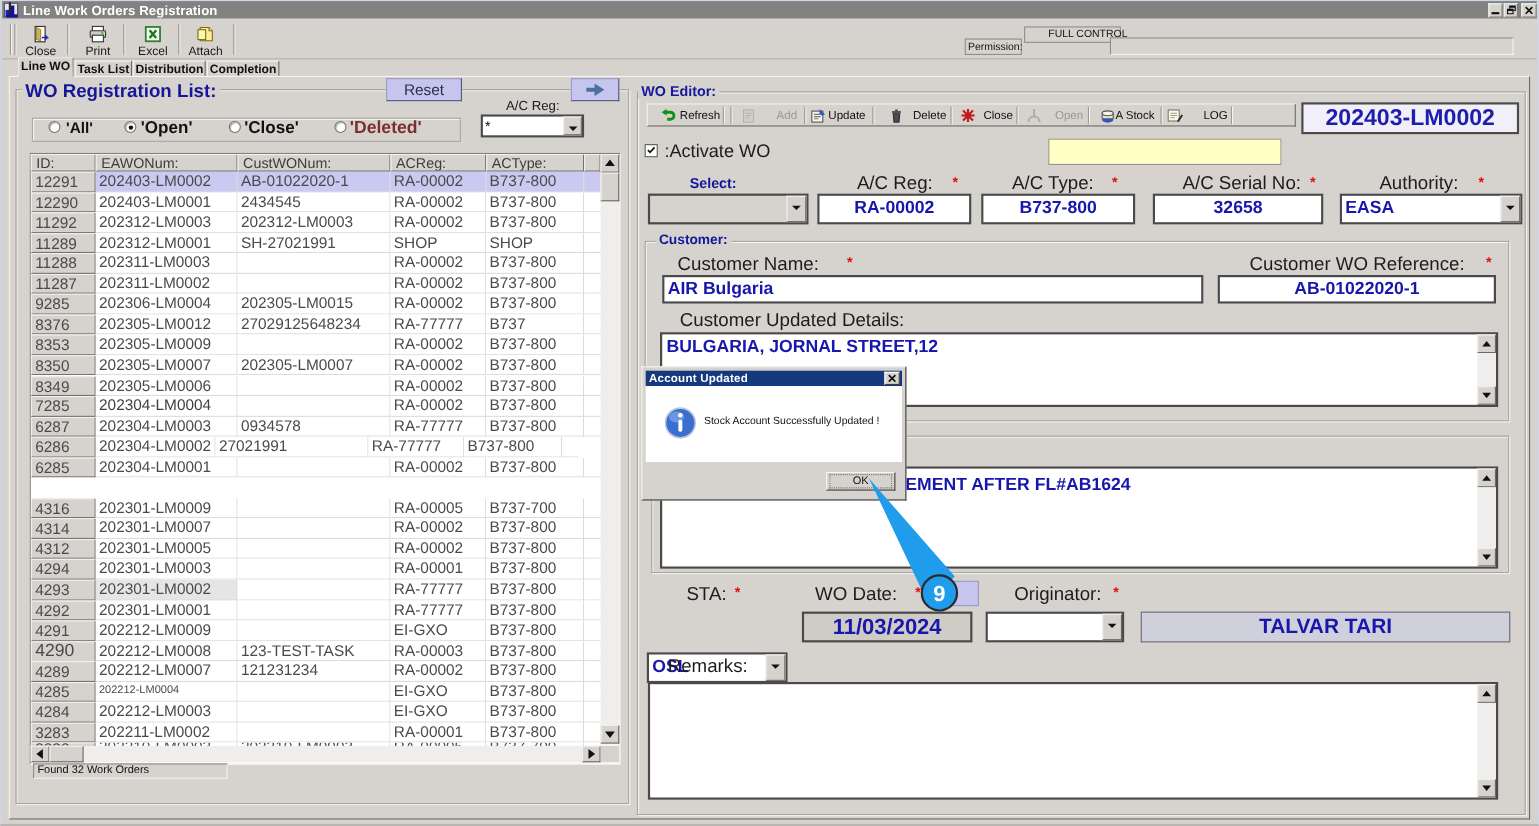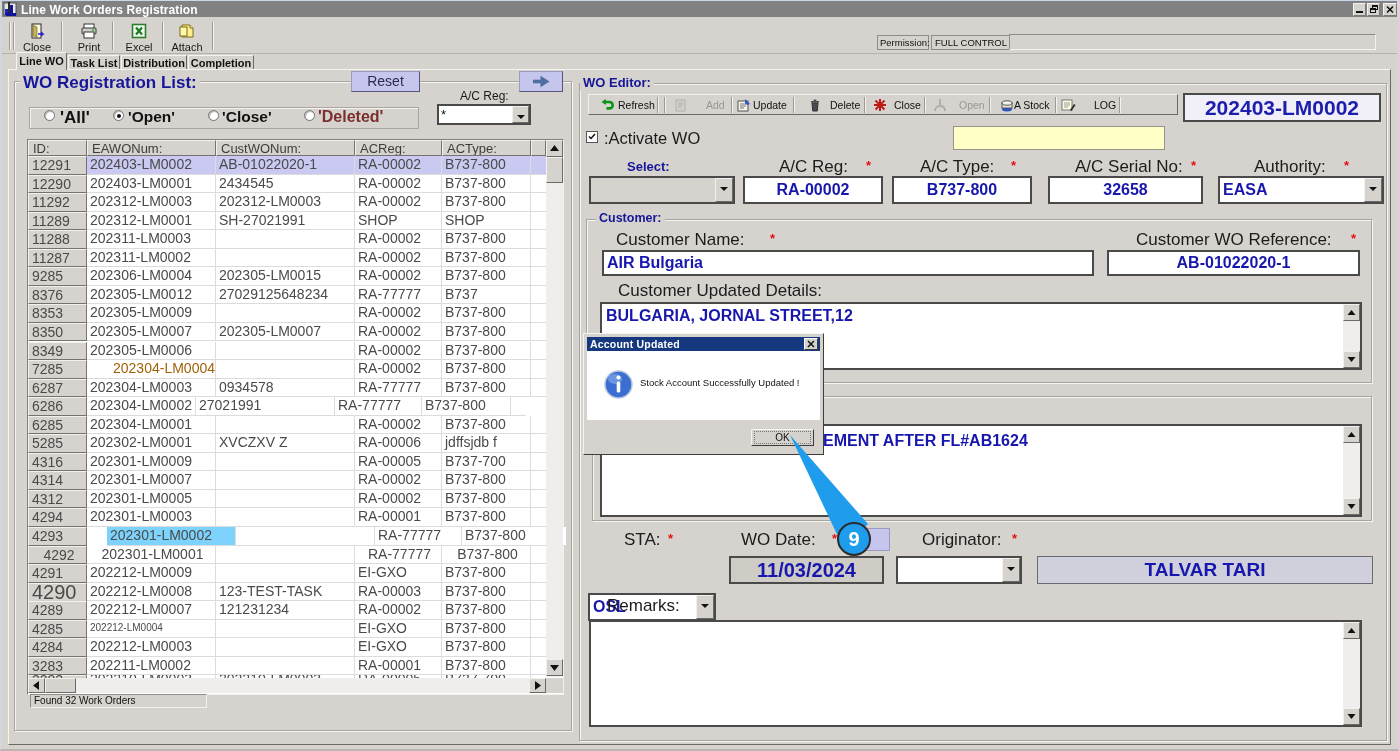--- a/index.html
+++ b/index.html
@@ -87,21 +87,21 @@
 <div class="abs" style="left:179px;top:23px;width:16px;height:16px;">
 <svg width="16" height="16">
       <path d="M3 2 h8 l3 3 v9 h-11 z" fill="#ffef8e" stroke="#7a6a18"></path>
       <path d="M11 2 v3 h3" fill="#fff9cf" stroke="#7a6a18"></path>
       <rect x="1" y="4" width="7" height="9" fill="#fff9ad" stroke="#7a6a18"></rect>
     </svg>
 </div>
 <div class="abs" style="left:164px;top:41px;width:46px;text-align:center;font-size:11px;color:#1a1a1a;">Attach</div>
 
 <div class="abs" style="left:877px;top:35px;width:52px;height:15px;border:1px solid #8f8d89;background:#d6d3ce;font-size:9.5px;color:#111;line-height:13px;padding-left:2px;white-space:nowrap;">Permission:</div>
-<div class="abs" style="left:931px;top:35px;width:88px;height:15px;border:1px solid #8f8d89;background:#d6d3ce;font-size:9.5px;color:#111;line-height:13px;padding-left:3px;white-space:nowrap;">FULL CONTROL</div>
+<div class="abs" style="left:931px;top:24px;width:88px;height:15px;border:1px solid #8f8d89;background:#d6d3ce;font-size:9.5px;color:#111;line-height:13px;padding-left:21px;white-space:nowrap;">FULL CONTROL</div>
 <div class="abs" style="left:1009px;top:34px;width:367px;height:16px;border:1px solid #8f8d89;border-bottom-color:#f4f3f0;border-right-color:#f4f3f0;background:#d6d3ce;"></div>
 
 <div class="abs" style="left:16px;top:52px;width:51px;height:18px;background:#d6d3ce;border-top:1px solid #f5f4f1;border-left:1px solid #f5f4f1;border-right:1px solid #6c6a66;border-top-left-radius:2px;border-top-right-radius:2px;z-index:3;text-align:center;font-size:11px;font-weight:bold;color:#111;line-height:17px;white-space:nowrap;">Line WO</div>
 <div class="abs" style="left:68px;top:55px;width:52px;height:15px;background:#d6d3ce;border-top:1px solid #f5f4f1;border-left:1px solid #f5f4f1;border-right:1px solid #6c6a66;text-align:center;font-size:11px;font-weight:bold;color:#111;line-height:14px;white-space:nowrap;">Task List</div>
 <div class="abs" style="left:121px;top:55px;width:66px;height:15px;background:#d6d3ce;border-top:1px solid #f5f4f1;border-left:1px solid #f5f4f1;border-right:1px solid #6c6a66;text-align:center;font-size:11px;font-weight:bold;color:#111;line-height:14px;white-space:nowrap;">Distribution</div>
 <div class="abs" style="left:188px;top:55px;width:66px;height:15px;background:#d6d3ce;border-top:1px solid #f5f4f1;border-left:1px solid #f5f4f1;border-right:1px solid #6c6a66;text-align:center;font-size:11px;font-weight:bold;color:#111;line-height:14px;white-space:nowrap;">Completion</div>
 
 <div class="abs" style="left:8px;top:69px;width:1383px;height:676px;background:#d6d3ce;border-top:1px solid #f5f4f1;border-left:1px solid #f5f4f1;border-bottom:1px solid #6c6a66;border-right:1px solid #6c6a66;z-index:1;"></div>
 
 <div class="abs groove" style="left:14px;top:81px;width:558px;height:650px;z-index:2;"></div>
@@ -114,21 +114,21 @@
     </svg>
 </div>
 <div class="abs" style="left:460px;top:89px;font-size:12px;color:#1a1a1a;z-index:4;white-space:nowrap;">A/C Reg:</div>
 <div class="abs sunk" style="left:437px;top:104px;width:94px;height:21px;z-index:4;">
   <div style="position:absolute;left:2px;top:1px;font-size:13px;color:#111;">*</div>
   <div class="ddbtn" style="width:17px;"></div>
 </div>
 
 <div class="abs" style="left:29px;top:107px;width:390px;height:22px;border:1px solid #aaa7a2;box-shadow:inset 1px 1px 0 #f4f3f0;z-index:4;"></div>
 <div class="abs" style="left:44px;top:110px;width:11px;height:11px;border-radius:50%;background:#fff;border:1px solid #76746f;box-shadow:inset 1px 1px 1px #b4b2ae;z-index:5;"></div>
-<div class="abs" style="left:60px;top:108px;font-size:17px;font-weight:bold;color:#111;z-index:5;white-space:nowrap;">'All'</div>
+<div class="abs" style="left:60px;top:108px;font-size:14px;font-weight:bold;color:#111;z-index:5;white-space:nowrap;">'All'</div>
 <div class="abs" style="left:113px;top:110px;width:11px;height:11px;border-radius:50%;background:#fff;border:1px solid #76746f;box-shadow:inset 1px 1px 1px #b4b2ae;z-index:5;"></div>
 <div class="abs" style="left:116.5px;top:113.5px;width:4px;height:4px;border-radius:50%;background:#111;z-index:6;"></div>
 <div class="abs" style="left:128px;top:108px;font-size:15.5px;font-weight:bold;color:#111;z-index:5;white-space:nowrap;">'Open'</div>
 <div class="abs" style="left:208px;top:110px;width:11px;height:11px;border-radius:50%;background:#fff;border:1px solid #76746f;box-shadow:inset 1px 1px 1px #b4b2ae;z-index:5;"></div>
 <div class="abs" style="left:222px;top:108px;font-size:15.5px;font-weight:bold;color:#111;z-index:5;white-space:nowrap;">'Close'</div>
 <div class="abs" style="left:304px;top:110px;width:11px;height:11px;border-radius:50%;background:#fff;border:1px solid #76746f;box-shadow:inset 1px 1px 1px #b4b2ae;z-index:5;"></div>
 <div class="abs" style="left:318px;top:108px;font-size:16px;font-weight:bold;color:#7b2e2e;z-index:5;white-space:nowrap;">'Deleted'</div>
 
 <div class="abs" style="left:27px;top:139px;width:537px;height:556px;border:1px solid #828078;border-bottom-color:#f2f1ee;border-right-color:#f2f1ee;background:#fff;z-index:4;" id="grid">
     <div style="position:absolute;left:0;top:0;height:16px;display:flex;">
@@ -222,21 +222,21 @@
     <div style="position:absolute;left:0;top:201.5px;height:18.55px;display:flex;overflow:hidden;">
       <div style="width:59px;height:18.55px;background:#d6d3ce;border-top:1px solid #f2f1ee;border-left:1px solid #f2f1ee;border-bottom:1px solid #75736f;border-right:1px solid #75736f;font-size:14px;color:#4a4a4a;padding-left:3px;line-height:16.5px;">8349</div>
       <div style="width:129px;height:18.55px;background:#fff;border-bottom:1px solid #dcdcdc;border-right:1px solid #dcdcdc;font-size:14px;color:#4a4a4a;padding-left:3px;line-height:16.5px;white-space:nowrap;overflow:hidden;">202305-LM0006</div>
       <div style="width:139px;height:18.55px;background:#fff;border-bottom:1px solid #dcdcdc;border-right:1px solid #dcdcdc;font-size:14px;color:#4a4a4a;padding-left:3px;line-height:16.5px;white-space:nowrap;overflow:hidden;"></div>
       <div style="width:87px;height:18.55px;background:#fff;border-bottom:1px solid #dcdcdc;border-right:1px solid #dcdcdc;font-size:14px;color:#4a4a4a;padding-left:3px;line-height:16.5px;white-space:nowrap;overflow:hidden;">RA-00002</div>
       <div style="width:89px;height:18.55px;background:#fff;border-bottom:1px solid #dcdcdc;border-right:1px solid #dcdcdc;font-size:14px;color:#4a4a4a;padding-left:3px;line-height:16.5px;white-space:nowrap;overflow:hidden;">B737-800</div>
       <div style="width:15px;height:18.55px;background:#fff;border-bottom:1px solid #dcdcdc;"></div>
     </div>
     <div style="position:absolute;left:0;top:220.05px;height:18.55px;display:flex;overflow:hidden;">
       <div style="width:59px;height:18.55px;background:#d6d3ce;border-top:1px solid #f2f1ee;border-left:1px solid #f2f1ee;border-bottom:1px solid #75736f;border-right:1px solid #75736f;font-size:14px;color:#4a4a4a;padding-left:3px;line-height:16.5px;">7285</div>
-      <div style="width:129px;height:18.55px;background:#fff;border-bottom:1px solid #dcdcdc;border-right:1px solid #dcdcdc;font-size:14px;color:#a16207;padding-left:3px;line-height:16.5px;white-space:nowrap;overflow:hidden;text-align:right;">202304-LM0004</div>
+      <div style="width:129px;height:18.55px;background:#fff;border-bottom:1px solid #dcdcdc;border-right:1px solid #dcdcdc;font-size:14px;color:#404040;padding-left:3px;line-height:16.5px;white-space:nowrap;overflow:hidden;">202304-LM0004</div>
       <div style="width:139px;height:18.55px;background:#fff;border-bottom:1px solid #dcdcdc;border-right:1px solid #dcdcdc;font-size:14px;color:#4a4a4a;padding-left:3px;line-height:16.5px;white-space:nowrap;overflow:hidden;"></div>
       <div style="width:87px;height:18.55px;background:#fff;border-bottom:1px solid #dcdcdc;border-right:1px solid #dcdcdc;font-size:14px;color:#4a4a4a;padding-left:3px;line-height:16.5px;white-space:nowrap;overflow:hidden;">RA-00002</div>
       <div style="width:89px;height:18.55px;background:#fff;border-bottom:1px solid #dcdcdc;border-right:1px solid #dcdcdc;font-size:14px;color:#4a4a4a;padding-left:3px;line-height:16.5px;white-space:nowrap;overflow:hidden;">B737-800</div>
       <div style="width:15px;height:18.55px;background:#fff;border-bottom:1px solid #dcdcdc;"></div>
     </div>
     <div style="position:absolute;left:0;top:238.60000000000002px;height:18.55px;display:flex;overflow:hidden;">
       <div style="width:59px;height:18.55px;background:#d6d3ce;border-top:1px solid #f2f1ee;border-left:1px solid #f2f1ee;border-bottom:1px solid #75736f;border-right:1px solid #75736f;font-size:14px;color:#4a4a4a;padding-left:3px;line-height:16.5px;">6287</div>
       <div style="width:129px;height:18.55px;background:#fff;border-bottom:1px solid #dcdcdc;border-right:1px solid #dcdcdc;font-size:14px;color:#4a4a4a;padding-left:3px;line-height:16.5px;white-space:nowrap;overflow:hidden;">202304-LM0003</div>
       <div style="width:139px;height:18.55px;background:#fff;border-bottom:1px solid #dcdcdc;border-right:1px solid #dcdcdc;font-size:14px;color:#4a4a4a;padding-left:3px;line-height:16.5px;white-space:nowrap;overflow:hidden;">0934578</div>
       <div style="width:87px;height:18.55px;background:#fff;border-bottom:1px solid #dcdcdc;border-right:1px solid #dcdcdc;font-size:14px;color:#4a4a4a;padding-left:3px;line-height:16.5px;white-space:nowrap;overflow:hidden;">RA-77777</div>
@@ -252,28 +252,20 @@
       <div style="width:15px;height:18.55px;background:#fff;border-bottom:1px solid #dcdcdc;"></div>
     </div>
     <div style="position:absolute;left:0;top:275.7px;height:18.55px;display:flex;overflow:hidden;">
       <div style="width:59px;height:18.55px;background:#d6d3ce;border-top:1px solid #f2f1ee;border-left:1px solid #f2f1ee;border-bottom:1px solid #75736f;border-right:1px solid #75736f;font-size:14px;color:#4a4a4a;padding-left:3px;line-height:16.5px;">6285</div>
       <div style="width:129px;height:18.55px;background:#fff;border-bottom:1px solid #dcdcdc;border-right:1px solid #dcdcdc;font-size:14px;color:#4a4a4a;padding-left:3px;line-height:16.5px;white-space:nowrap;overflow:hidden;">202304-LM0001</div>
       <div style="width:139px;height:18.55px;background:#fff;border-bottom:1px solid #dcdcdc;border-right:1px solid #dcdcdc;font-size:14px;color:#4a4a4a;padding-left:3px;line-height:16.5px;white-space:nowrap;overflow:hidden;"></div>
       <div style="width:87px;height:18.55px;background:#fff;border-bottom:1px solid #dcdcdc;border-right:1px solid #dcdcdc;font-size:14px;color:#4a4a4a;padding-left:3px;line-height:16.5px;white-space:nowrap;overflow:hidden;">RA-00002</div>
       <div style="width:89px;height:18.55px;background:#fff;border-bottom:1px solid #dcdcdc;border-right:1px solid #dcdcdc;font-size:14px;color:#4a4a4a;padding-left:3px;line-height:16.5px;white-space:nowrap;overflow:hidden;">B737-800</div>
       <div style="width:15px;height:18.55px;background:#fff;border-bottom:1px solid #dcdcdc;"></div>
     </div>
-    <div style="position:absolute;left:0;top:294.25px;height:18.55px;display:flex;overflow:hidden;">
-      <div style="width:59px;height:18.55px;background:#d6d3ce;border-top:1px solid #f2f1ee;border-left:1px solid #f2f1ee;border-bottom:1px solid #75736f;border-right:1px solid #75736f;font-size:14px;color:#4a4a4a;padding-left:3px;line-height:16.5px;">5285</div>
-      <div style="width:129px;height:18.55px;background:#fff;border-bottom:1px solid #dcdcdc;border-right:1px solid #dcdcdc;font-size:14px;color:#4a4a4a;padding-left:3px;line-height:16.5px;white-space:nowrap;overflow:hidden;">202302-LM0001</div>
-      <div style="width:139px;height:18.55px;background:#fff;border-bottom:1px solid #dcdcdc;border-right:1px solid #dcdcdc;font-size:14px;color:#4a4a4a;padding-left:3px;line-height:16.5px;white-space:nowrap;overflow:hidden;">XVCZXV Z</div>
-      <div style="width:87px;height:18.55px;background:#fff;border-bottom:1px solid #dcdcdc;border-right:1px solid #dcdcdc;font-size:14px;color:#4a4a4a;padding-left:3px;line-height:16.5px;white-space:nowrap;overflow:hidden;">RA-00006</div>
-      <div style="width:89px;height:18.55px;background:#fff;border-bottom:1px solid #dcdcdc;border-right:1px solid #dcdcdc;font-size:14px;color:#4a4a4a;padding-left:3px;line-height:16.5px;white-space:nowrap;overflow:hidden;">jdffsjdb f</div>
-      <div style="width:15px;height:18.55px;background:#fff;border-bottom:1px solid #dcdcdc;"></div>
-    </div>
     <div style="position:absolute;left:0;top:312.8px;height:18.55px;display:flex;overflow:hidden;">
       <div style="width:59px;height:18.55px;background:#d6d3ce;border-top:1px solid #f2f1ee;border-left:1px solid #f2f1ee;border-bottom:1px solid #75736f;border-right:1px solid #75736f;font-size:14px;color:#4a4a4a;padding-left:3px;line-height:16.5px;">4316</div>
       <div style="width:129px;height:18.55px;background:#fff;border-bottom:1px solid #dcdcdc;border-right:1px solid #dcdcdc;font-size:14px;color:#4a4a4a;padding-left:3px;line-height:16.5px;white-space:nowrap;overflow:hidden;">202301-LM0009</div>
       <div style="width:139px;height:18.55px;background:#fff;border-bottom:1px solid #dcdcdc;border-right:1px solid #dcdcdc;font-size:14px;color:#4a4a4a;padding-left:3px;line-height:16.5px;white-space:nowrap;overflow:hidden;"></div>
       <div style="width:87px;height:18.55px;background:#fff;border-bottom:1px solid #dcdcdc;border-right:1px solid #dcdcdc;font-size:14px;color:#4a4a4a;padding-left:3px;line-height:16.5px;white-space:nowrap;overflow:hidden;">RA-00005</div>
       <div style="width:89px;height:18.55px;background:#fff;border-bottom:1px solid #dcdcdc;border-right:1px solid #dcdcdc;font-size:14px;color:#4a4a4a;padding-left:3px;line-height:16.5px;white-space:nowrap;overflow:hidden;">B737-700</div>
       <div style="width:15px;height:18.55px;background:#fff;border-bottom:1px solid #dcdcdc;"></div>
     </div>
     <div style="position:absolute;left:0;top:331.35px;height:18.55px;display:flex;overflow:hidden;">
       <div style="width:59px;height:18.55px;background:#d6d3ce;border-top:1px solid #f2f1ee;border-left:1px solid #f2f1ee;border-bottom:1px solid #75736f;border-right:1px solid #75736f;font-size:14px;color:#4a4a4a;padding-left:3px;line-height:16.5px;">4314</div>
@@ -294,44 +286,44 @@
     <div style="position:absolute;left:0;top:368.45px;height:18.55px;display:flex;overflow:hidden;">
       <div style="width:59px;height:18.55px;background:#d6d3ce;border-top:1px solid #f2f1ee;border-left:1px solid #f2f1ee;border-bottom:1px solid #75736f;border-right:1px solid #75736f;font-size:14px;color:#4a4a4a;padding-left:3px;line-height:16.5px;">4294</div>
       <div style="width:129px;height:18.55px;background:#fff;border-bottom:1px solid #dcdcdc;border-right:1px solid #dcdcdc;font-size:14px;color:#4a4a4a;padding-left:3px;line-height:16.5px;white-space:nowrap;overflow:hidden;">202301-LM0003</div>
       <div style="width:139px;height:18.55px;background:#fff;border-bottom:1px solid #dcdcdc;border-right:1px solid #dcdcdc;font-size:14px;color:#4a4a4a;padding-left:3px;line-height:16.5px;white-space:nowrap;overflow:hidden;"></div>
       <div style="width:87px;height:18.55px;background:#fff;border-bottom:1px solid #dcdcdc;border-right:1px solid #dcdcdc;font-size:14px;color:#4a4a4a;padding-left:3px;line-height:16.5px;white-space:nowrap;overflow:hidden;">RA-00001</div>
       <div style="width:89px;height:18.55px;background:#fff;border-bottom:1px solid #dcdcdc;border-right:1px solid #dcdcdc;font-size:14px;color:#4a4a4a;padding-left:3px;line-height:16.5px;white-space:nowrap;overflow:hidden;">B737-800</div>
       <div style="width:15px;height:18.55px;background:#fff;border-bottom:1px solid #dcdcdc;"></div>
     </div>
     <div style="position:absolute;left:0;top:387px;height:18.55px;display:flex;overflow:hidden;">
       <div style="width:59px;height:18.55px;background:#d6d3ce;border-top:1px solid #f2f1ee;border-left:1px solid #f2f1ee;border-bottom:1px solid #75736f;border-right:1px solid #75736f;font-size:14px;color:#4a4a4a;padding-left:3px;line-height:16.5px;">4293</div>
-      <div style="width:129px;height:18.55px;background:#7dd3fc;border-bottom:1px solid #dcdcdc;border-right:1px solid #dcdcdc;font-size:14px;color:#4a4a4a;padding-left:3px;line-height:16.5px;white-space:nowrap;overflow:hidden;margin-left:20px;">202301-LM0002</div>
+      <div style="width:129px;height:18.55px;background:#e5e5e5;border-bottom:1px solid #dcdcdc;border-right:1px solid #dcdcdc;font-size:14px;color:#4a4a4a;padding-left:3px;line-height:16.5px;white-space:nowrap;overflow:hidden;">202301-LM0002</div>
       <div style="width:139px;height:18.55px;background:#fff;border-bottom:1px solid #dcdcdc;border-right:1px solid #dcdcdc;font-size:14px;color:#4a4a4a;padding-left:3px;line-height:16.5px;white-space:nowrap;overflow:hidden;"></div>
       <div style="width:87px;height:18.55px;background:#fff;border-bottom:1px solid #dcdcdc;border-right:1px solid #dcdcdc;font-size:14px;color:#4a4a4a;padding-left:3px;line-height:16.5px;white-space:nowrap;overflow:hidden;">RA-77777</div>
       <div style="width:89px;height:18.55px;background:#fff;border-bottom:1px solid #dcdcdc;border-right:1px solid #dcdcdc;font-size:14px;color:#4a4a4a;padding-left:3px;line-height:16.5px;white-space:nowrap;overflow:hidden;">B737-800</div>
       <div style="width:15px;height:18.55px;background:#fff;border-bottom:1px solid #dcdcdc;"></div>
     </div>
-    <div style="position:absolute;left:0;top:405.55px;height:18.55px;display:flex;overflow:hidden;text-align:center;">
+    <div style="position:absolute;left:0;top:405.55px;height:18.55px;display:flex;overflow:hidden;">
       <div style="width:59px;height:18.55px;background:#d6d3ce;border-top:1px solid #f2f1ee;border-left:1px solid #f2f1ee;border-bottom:1px solid #75736f;border-right:1px solid #75736f;font-size:14px;color:#4a4a4a;padding-left:3px;line-height:16.5px;">4292</div>
       <div style="width:129px;height:18.55px;background:#fff;border-bottom:1px solid #dcdcdc;border-right:1px solid #dcdcdc;font-size:14px;color:#4a4a4a;padding-left:3px;line-height:16.5px;white-space:nowrap;overflow:hidden;">202301-LM0001</div>
       <div style="width:139px;height:18.55px;background:#fff;border-bottom:1px solid #dcdcdc;border-right:1px solid #dcdcdc;font-size:14px;color:#4a4a4a;padding-left:3px;line-height:16.5px;white-space:nowrap;overflow:hidden;"></div>
       <div style="width:87px;height:18.55px;background:#fff;border-bottom:1px solid #dcdcdc;border-right:1px solid #dcdcdc;font-size:14px;color:#4a4a4a;padding-left:3px;line-height:16.5px;white-space:nowrap;overflow:hidden;">RA-77777</div>
       <div style="width:89px;height:18.55px;background:#fff;border-bottom:1px solid #dcdcdc;border-right:1px solid #dcdcdc;font-size:14px;color:#4a4a4a;padding-left:3px;line-height:16.5px;white-space:nowrap;overflow:hidden;">B737-800</div>
       <div style="width:15px;height:18.55px;background:#fff;border-bottom:1px solid #dcdcdc;"></div>
     </div>
     <div style="position:absolute;left:0;top:424.1px;height:18.55px;display:flex;overflow:hidden;">
       <div style="width:59px;height:18.55px;background:#d6d3ce;border-top:1px solid #f2f1ee;border-left:1px solid #f2f1ee;border-bottom:1px solid #75736f;border-right:1px solid #75736f;font-size:14px;color:#4a4a4a;padding-left:3px;line-height:16.5px;">4291</div>
       <div style="width:129px;height:18.55px;background:#fff;border-bottom:1px solid #dcdcdc;border-right:1px solid #dcdcdc;font-size:14px;color:#4a4a4a;padding-left:3px;line-height:16.5px;white-space:nowrap;overflow:hidden;">202212-LM0009</div>
       <div style="width:139px;height:18.55px;background:#fff;border-bottom:1px solid #dcdcdc;border-right:1px solid #dcdcdc;font-size:14px;color:#4a4a4a;padding-left:3px;line-height:16.5px;white-space:nowrap;overflow:hidden;"></div>
       <div style="width:87px;height:18.55px;background:#fff;border-bottom:1px solid #dcdcdc;border-right:1px solid #dcdcdc;font-size:14px;color:#4a4a4a;padding-left:3px;line-height:16.5px;white-space:nowrap;overflow:hidden;">EI-GXO</div>
       <div style="width:89px;height:18.55px;background:#fff;border-bottom:1px solid #dcdcdc;border-right:1px solid #dcdcdc;font-size:14px;color:#4a4a4a;padding-left:3px;line-height:16.5px;white-space:nowrap;overflow:hidden;">B737-800</div>
       <div style="width:15px;height:18.55px;background:#fff;border-bottom:1px solid #dcdcdc;"></div>
     </div>
     <div style="position:absolute;left:0;top:442.65000000000003px;height:18.55px;display:flex;overflow:hidden;">
-      <div style="width:59px;height:29px;background:#d6d3ce;border-top:1px solid #f2f1ee;border-left:1px solid #f2f1ee;border-bottom:1px solid #75736f;border-right:1px solid #75736f;font-size:20px;color:#4a4a4a;padding-left:3px;line-height:16.5px;">4290</div>
+      <div style="width:59px;height:29px;background:#d6d3ce;border-top:1px solid #f2f1ee;border-left:1px solid #f2f1ee;border-bottom:1px solid #75736f;border-right:1px solid #75736f;font-size:16px;color:#4a4a4a;padding-left:3px;line-height:16.5px;">4290</div>
       <div style="width:129px;height:18.55px;background:#fff;border-bottom:1px solid #dcdcdc;border-right:1px solid #dcdcdc;font-size:14px;color:#4a4a4a;padding-left:3px;line-height:16.5px;white-space:nowrap;overflow:hidden;">202212-LM0008</div>
       <div style="width:139px;height:18.55px;background:#fff;border-bottom:1px solid #dcdcdc;border-right:1px solid #dcdcdc;font-size:14px;color:#4a4a4a;padding-left:3px;line-height:16.5px;white-space:nowrap;overflow:hidden;">123-TEST-TASK</div>
       <div style="width:87px;height:18.55px;background:#fff;border-bottom:1px solid #dcdcdc;border-right:1px solid #dcdcdc;font-size:14px;color:#4a4a4a;padding-left:3px;line-height:16.5px;white-space:nowrap;overflow:hidden;">RA-00003</div>
       <div style="width:89px;height:18.55px;background:#fff;border-bottom:1px solid #dcdcdc;border-right:1px solid #dcdcdc;font-size:14px;color:#4a4a4a;padding-left:3px;line-height:16.5px;white-space:nowrap;overflow:hidden;">B737-800</div>
       <div style="width:15px;height:18.55px;background:#fff;border-bottom:1px solid #dcdcdc;"></div>
     </div>
     <div style="position:absolute;left:0;top:461.20000000000005px;height:18.55px;display:flex;overflow:hidden;">
       <div style="width:59px;height:18.55px;background:#d6d3ce;border-top:1px solid #f2f1ee;border-left:1px solid #f2f1ee;border-bottom:1px solid #75736f;border-right:1px solid #75736f;font-size:14px;color:#4a4a4a;padding-left:3px;line-height:16.5px;">4289</div>
       <div style="width:129px;height:18.55px;background:#fff;border-bottom:1px solid #dcdcdc;border-right:1px solid #dcdcdc;font-size:14px;color:#4a4a4a;padding-left:3px;line-height:16.5px;white-space:nowrap;overflow:hidden;">202212-LM0007</div>
       <div style="width:139px;height:18.55px;background:#fff;border-bottom:1px solid #dcdcdc;border-right:1px solid #dcdcdc;font-size:14px;color:#4a4a4a;padding-left:3px;line-height:16.5px;white-space:nowrap;overflow:hidden;">121231234</div>

